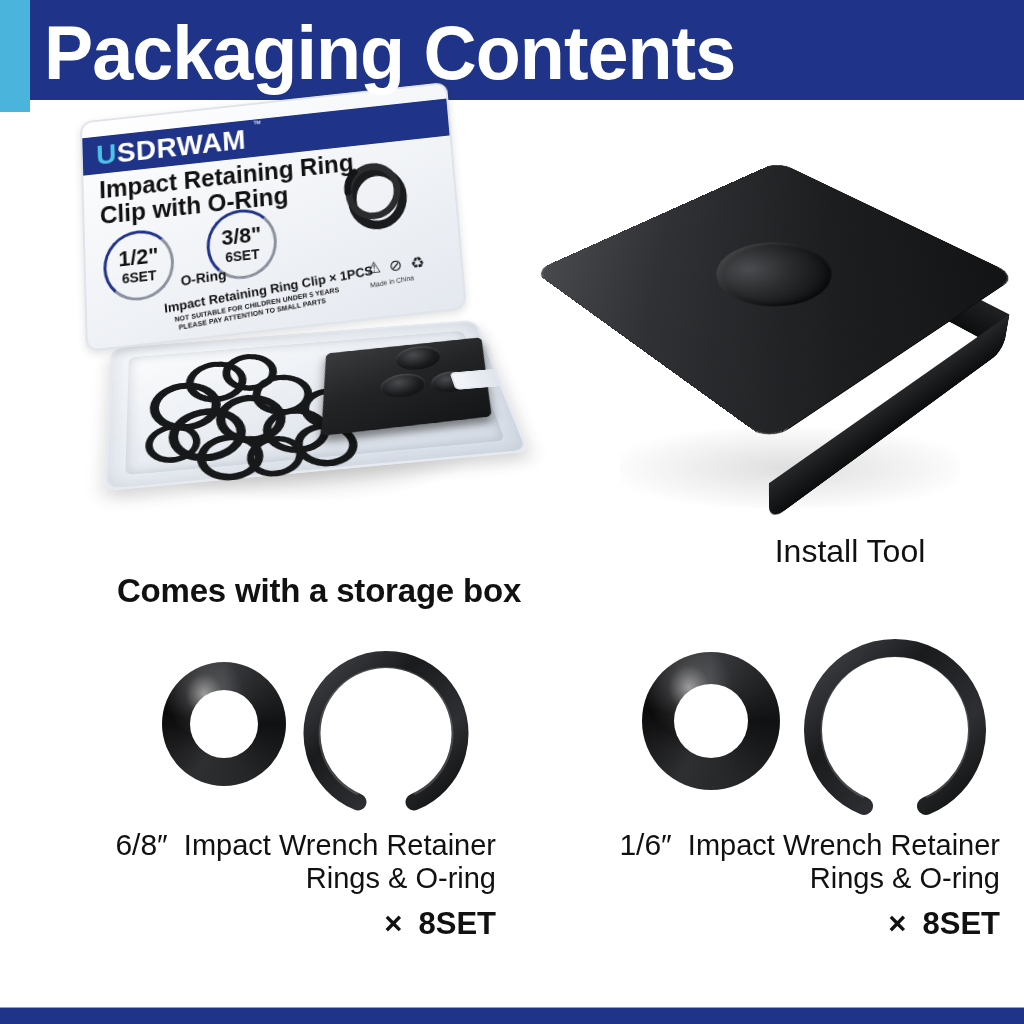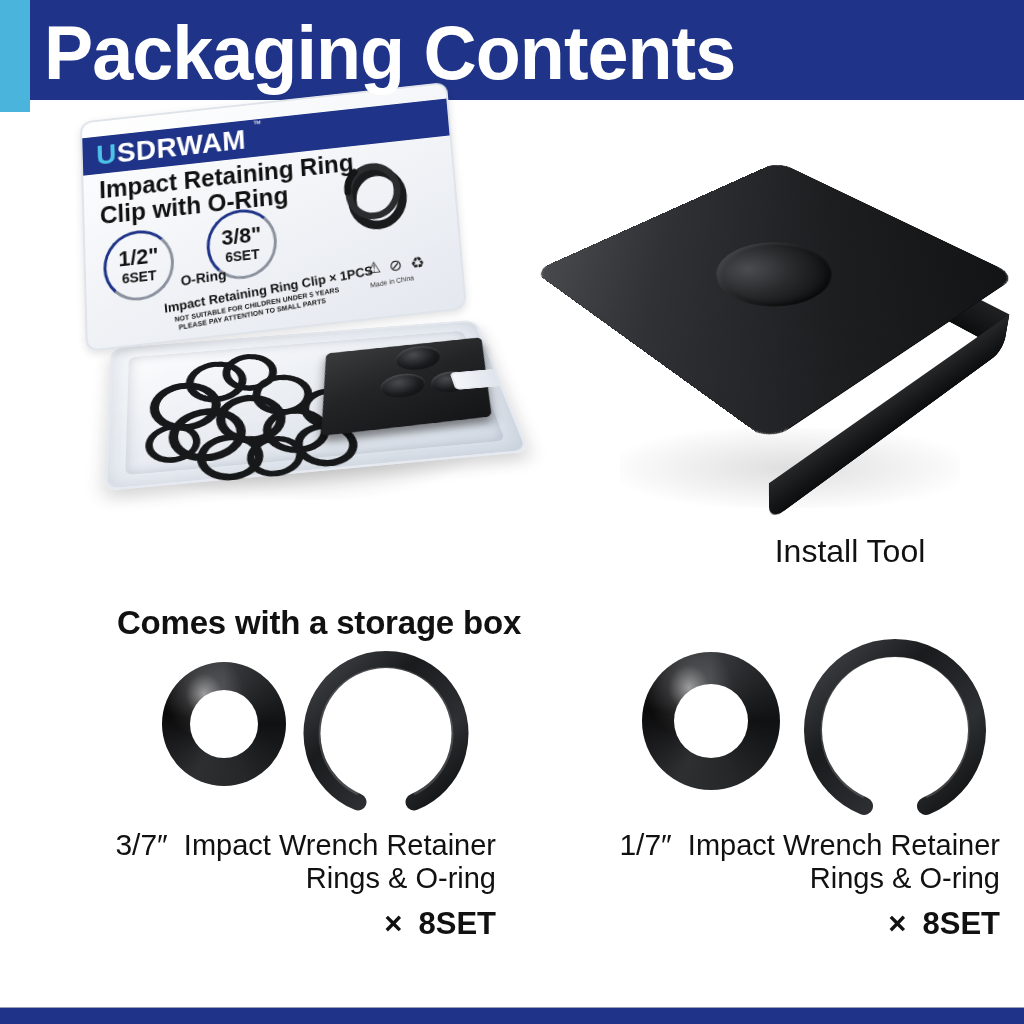--- a/index.html
+++ b/index.html
@@ -252,21 +252,21 @@
     border-radius: 50%;
     background: #f2f3f5;
     box-shadow: 0 0 2px rgba(0,0,0,0.5);
   }
 
   
   .cap-storage {
     position: absolute; left: 84px; top: 572px;
     width: 470px; text-align: center;
     font-family: "Liberation Sans Narrow", "Liberation Sans", sans-serif;
-    font-weight: bold; font-size: 33px; letter-spacing: -0.2px; margin-top: 32px;
+    font-weight: bold; font-size: 33px; letter-spacing: -0.2px;
   }
   .cap-tool {
     position: absolute; left: 700px; top: 532px;
     width: 300px; text-align: center;
   }
   .cap-tool .l1 { font-size: 32px; font-weight: normal; line-height: 38px; }
   .cap-tool .l2 { font-size: 32px; font-weight: bold; line-height: 40px; }
   .cap-tool .l2 .x { font-weight: bold; }
 
   
@@ -395,21 +395,21 @@
         <stop offset="70%" stop-color="#2e2f32"></stop>
         <stop offset="100%" stop-color="#0c0d0e"></stop>
       </linearGradient>
     </defs>
     <path d="M62 160 A74 74 0 1 1 118 160" fill="none" stroke="url(#cgL)" stroke-width="17" stroke-linecap="round"></path>
     <path d="M62 152 A66 66 0 1 1 118 152" fill="none" stroke="rgba(255,255,255,0.16)" stroke-width="3"></path>
   </svg>
 </div>
 
 <div class="cap-row cap-left">
-  <div class="line1"><span class="big">3/7″</span>&nbsp;&nbsp;<span>Impact Wrench Retainer</span></div>
+  <div class="line1"><span class="big">6/8″</span>&nbsp;&nbsp;<span>Impact Wrench Retainer</span></div>
   <div>Rings &amp; O-ring</div>
   <div class="qty-line"><span class="qty">×</span>&nbsp;&nbsp;<span class="qty">8SET</span></div>
 </div>
 
 <div class="ring-group g-right">
   <div class="oring" style="left:10px; top:22px; width:138px; height:138px;">
     <style>.g-right .oring::after{left:32px;top:32px;width:74px;height:74px;}</style>
   </div>
   <svg class="cring" style="left:164px; top:0px;" width="196" height="190" viewBox="0 0 196 190">
     <defs>
@@ -419,19 +419,19 @@
         <stop offset="70%" stop-color="#2e2f32"></stop>
         <stop offset="100%" stop-color="#0c0d0e"></stop>
       </linearGradient>
     </defs>
     <path d="M68 176 A82 82 0 1 1 130 176" fill="none" stroke="url(#cgR)" stroke-width="18" stroke-linecap="round"></path>
     <path d="M68 167 A73 73 0 1 1 130 167" fill="none" stroke="rgba(255,255,255,0.16)" stroke-width="3"></path>
   </svg>
 </div>
 
 <div class="cap-row cap-right">
-  <div class="line1"><span class="big">1/7″</span>&nbsp;&nbsp;<span>Impact Wrench Retainer</span></div>
+  <div class="line1"><span class="big">1/6″</span>&nbsp;&nbsp;<span>Impact Wrench Retainer</span></div>
   <div>Rings &amp; O-ring</div>
   <div class="qty-line"><span class="qty">×</span>&nbsp;&nbsp;<span class="qty">8SET</span></div>
 </div>
 
 <div class="footer-rule"></div>
 <div class="footer-band"></div>
 
 </body></html>

